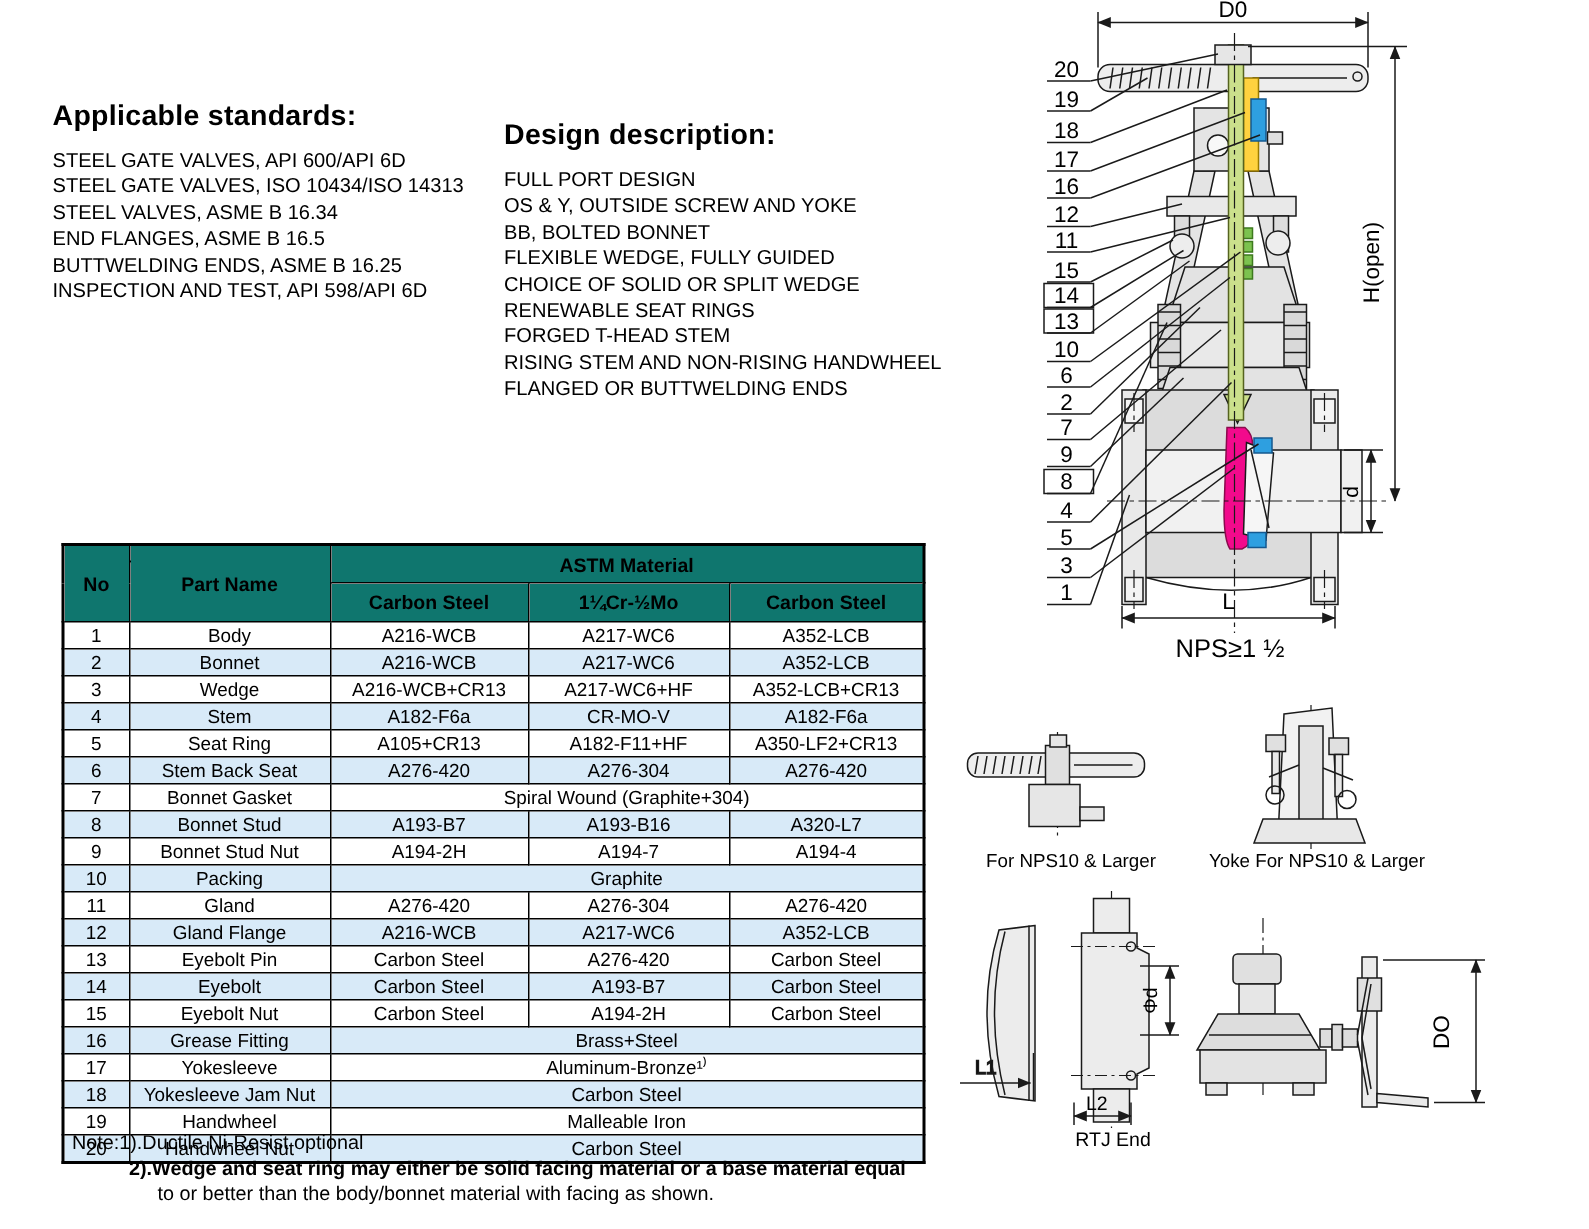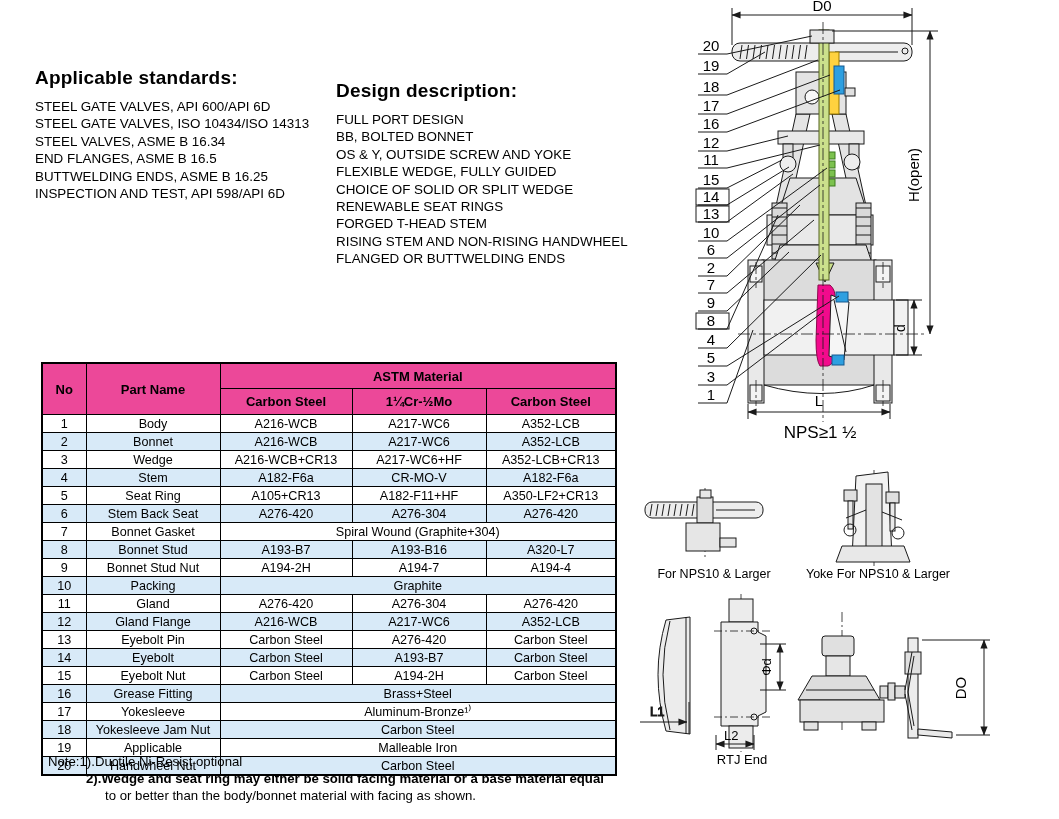--- a/index.html
+++ b/index.html
@@ -5,21 +5,21 @@
   html,body{margin:0;padding:0;background:#fff;}
   #page{position:relative;width:1059px;height:819px;background:#ffffff;overflow:hidden;
         font-family:"Liberation Sans",sans-serif;color:#000;}
   .abs{position:absolute;}
   .sec-title{font-size:19px;font-weight:bold;letter-spacing:0.2px;}
   .txt-list{margin-top:9px;font-size:13.4px;line-height:17.4px;white-space:nowrap;}
   #materials-title{left:48px;top:335px;font-size:16px;font-weight:normal;margin-top:34px;}
   table.mat{border-collapse:collapse;table-layout:fixed;font-size:12.6px;}
   table.mat td,table.mat th{border:1px solid #000;text-align:center;vertical-align:middle;
         padding:0;height:17px;overflow:hidden;white-space:nowrap;}
-  table.mat th{background:#ec4899;font-size:13px;}
+  table.mat th{background:#0f766e;font-size:13px;}
   table.mat{border:2px solid #000;}
   table.mat tr.alt td{background:#d8eaf8;}
   table.mat .h1{height:24px;}
   table.mat .h2{height:25px;}
   #notes{left:48px;top:753px;font-size:13.2px;line-height:17.2px;}
   #notes .n2{padding-left:38px;font-weight:bold;}
   #notes .n3{padding-left:57px;}
   svg text{font-family:"Liberation Sans",sans-serif;}
 </style>
 </head>
@@ -36,22 +36,22 @@
         <div>END FLANGES, ASME B 16.5</div>
         <div>BUTTWELDING ENDS, ASME B 16.25</div>
         <div>INSPECTION AND TEST, API 598/API 6D</div>
       </div>
   </div>
 
   <div class="abs" style="left:336px;top:80px;">
     <div class="sec-title">Design description:</div>
     <div class="txt-list">
         <div>FULL PORT DESIGN</div>
+        <div>OS &amp; Y, OUTSIDE SCREW AND YOKE</div>
         <div>BB, BOLTED BONNET</div>
-        <div>OS &amp; Y, OUTSIDE SCREW AND YOKE</div>
         <div>FLEXIBLE WEDGE, FULLY GUIDED</div>
         <div>CHOICE OF SOLID OR SPLIT WEDGE</div>
         <div>RENEWABLE SEAT RINGS</div>
         <div>FORGED T-HEAD STEM</div>
         <div>RISING STEM AND NON-RISING HANDWHEEL</div>
         <div>FLANGED OR BUTTWELDING ENDS</div>
       </div>
   </div>
 
   <div class="abs" id="materials-title">Materials of parts</div>
@@ -189,21 +189,21 @@
             <td>Yokesleeve</td>
             <td colspan="3">Aluminum-Bronze¹⁾</td>
           </tr>
           <tr class="alt">
             <td>18</td>
             <td>Yokesleeve Jam Nut</td>
             <td colspan="3">Carbon Steel</td>
           </tr>
           <tr>
             <td>19</td>
-            <td>Applicable</td>
+            <td>Handwheel</td>
             <td colspan="3">Malleable Iron</td>
           </tr>
           <tr class="alt">
             <td>20</td>
             <td>Handwheel Nut</td>
             <td colspan="3">Carbon Steel</td>
           </tr>
         </tbody>
     </table>
   </div>

